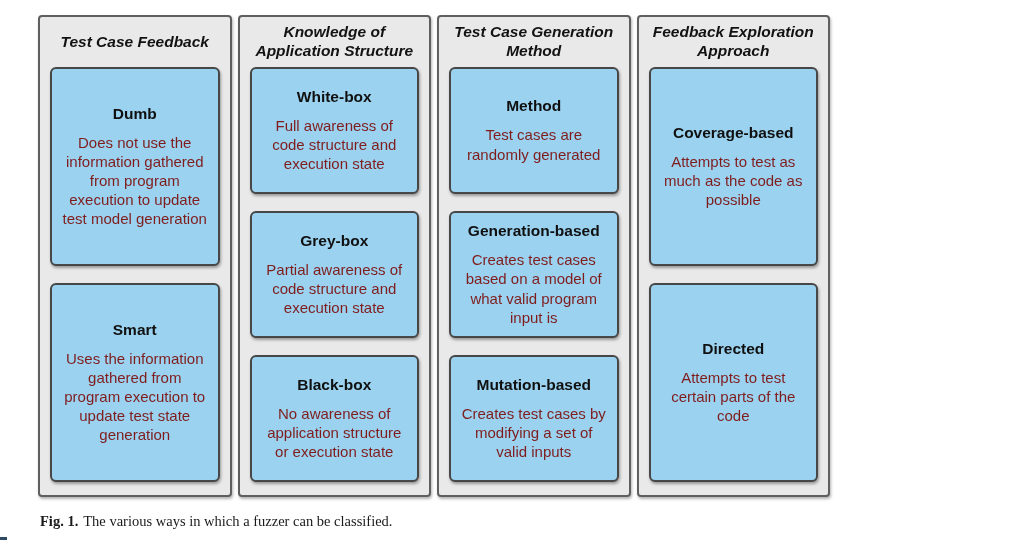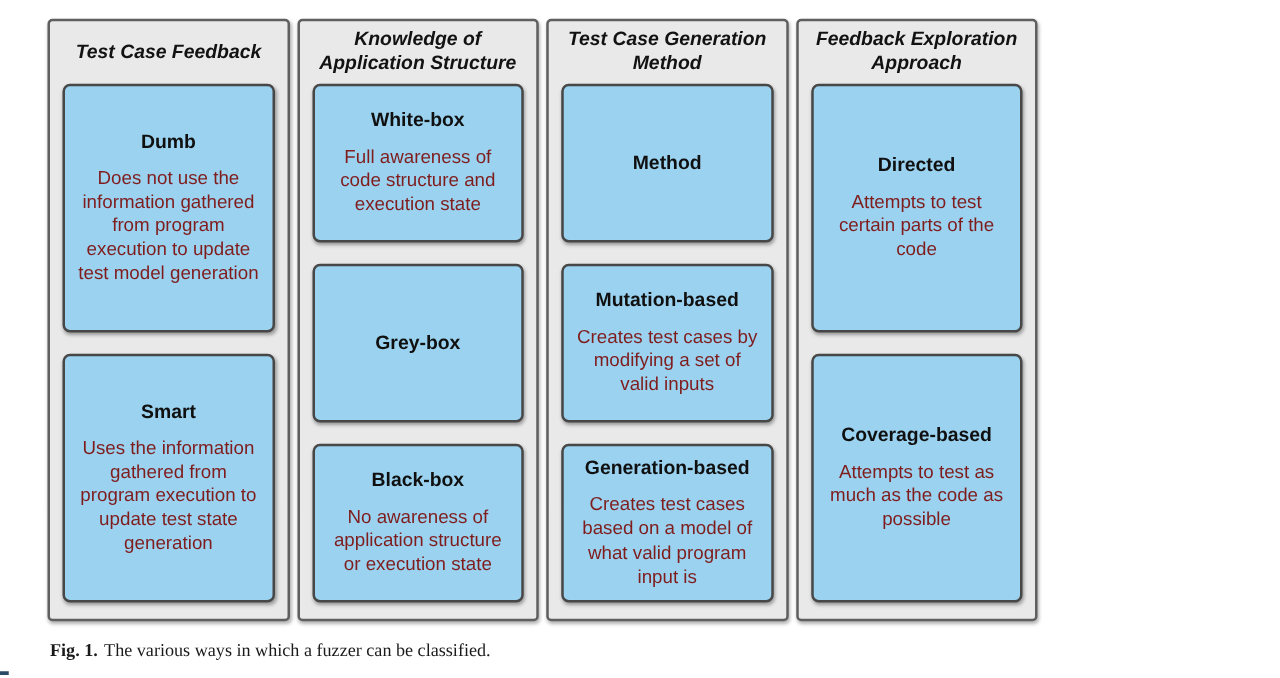--- a/index.html
+++ b/index.html
@@ -118,59 +118,61 @@
   <div class="column">
     <div class="column-header">Knowledge of Application Structure</div>
     <div class="boxes">
   <div class="box">
     <div class="box-title">White-box</div>
     <div class="box-desc">Full awareness of code structure and execution state</div>
   </div>
 
   <div class="box">
     <div class="box-title">Grey-box</div>
+    <div class="box-desc">Partial awareness of code structure and execution state</div>
   </div>
 
   <div class="box">
     <div class="box-title">Black-box</div>
     <div class="box-desc">No awareness of application structure or execution state</div>
   </div>
 </div>
   </div>
 
   <div class="column">
     <div class="column-header">Test Case Generation Method</div>
     <div class="boxes">
   <div class="box">
     <div class="box-title">Method</div>
+    <div class="box-desc">Test cases are randomly generated</div>
+  </div>
+
+  <div class="box">
+    <div class="box-title">Generation-based</div>
+    <div class="box-desc">Creates test cases based on a model of what valid program input is</div>
   </div>
 
   <div class="box">
     <div class="box-title">Mutation-based</div>
     <div class="box-desc">Creates test cases by modifying a set of valid inputs</div>
-  </div>
-
-  <div class="box">
-    <div class="box-title">Generation-based</div>
-    <div class="box-desc">Creates test cases based on a model of what valid program input is</div>
   </div>
 </div>
   </div>
 
   <div class="column">
     <div class="column-header">Feedback Exploration Approach</div>
     <div class="boxes">
   <div class="box">
-    <div class="box-title">Directed</div>
-    <div class="box-desc">Attempts to test certain parts of the code</div>
+    <div class="box-title">Coverage-based</div>
+    <div class="box-desc">Attempts to test as much as the code as possible</div>
   </div>
 
   <div class="box">
-    <div class="box-title">Coverage-based</div>
-    <div class="box-desc">Attempts to test as much as the code as possible</div>
+    <div class="box-title">Directed</div>
+    <div class="box-desc">Attempts to test certain parts of the code</div>
   </div>
 </div>
   </div>
 </div>
 
   <div class="caption">
     <span class="caption-label">Fig. 1.</span><span class="caption-text">The various ways in which a fuzzer can be classified.</span>
   </div>
 
   <div class="corner-artifact"></div>

